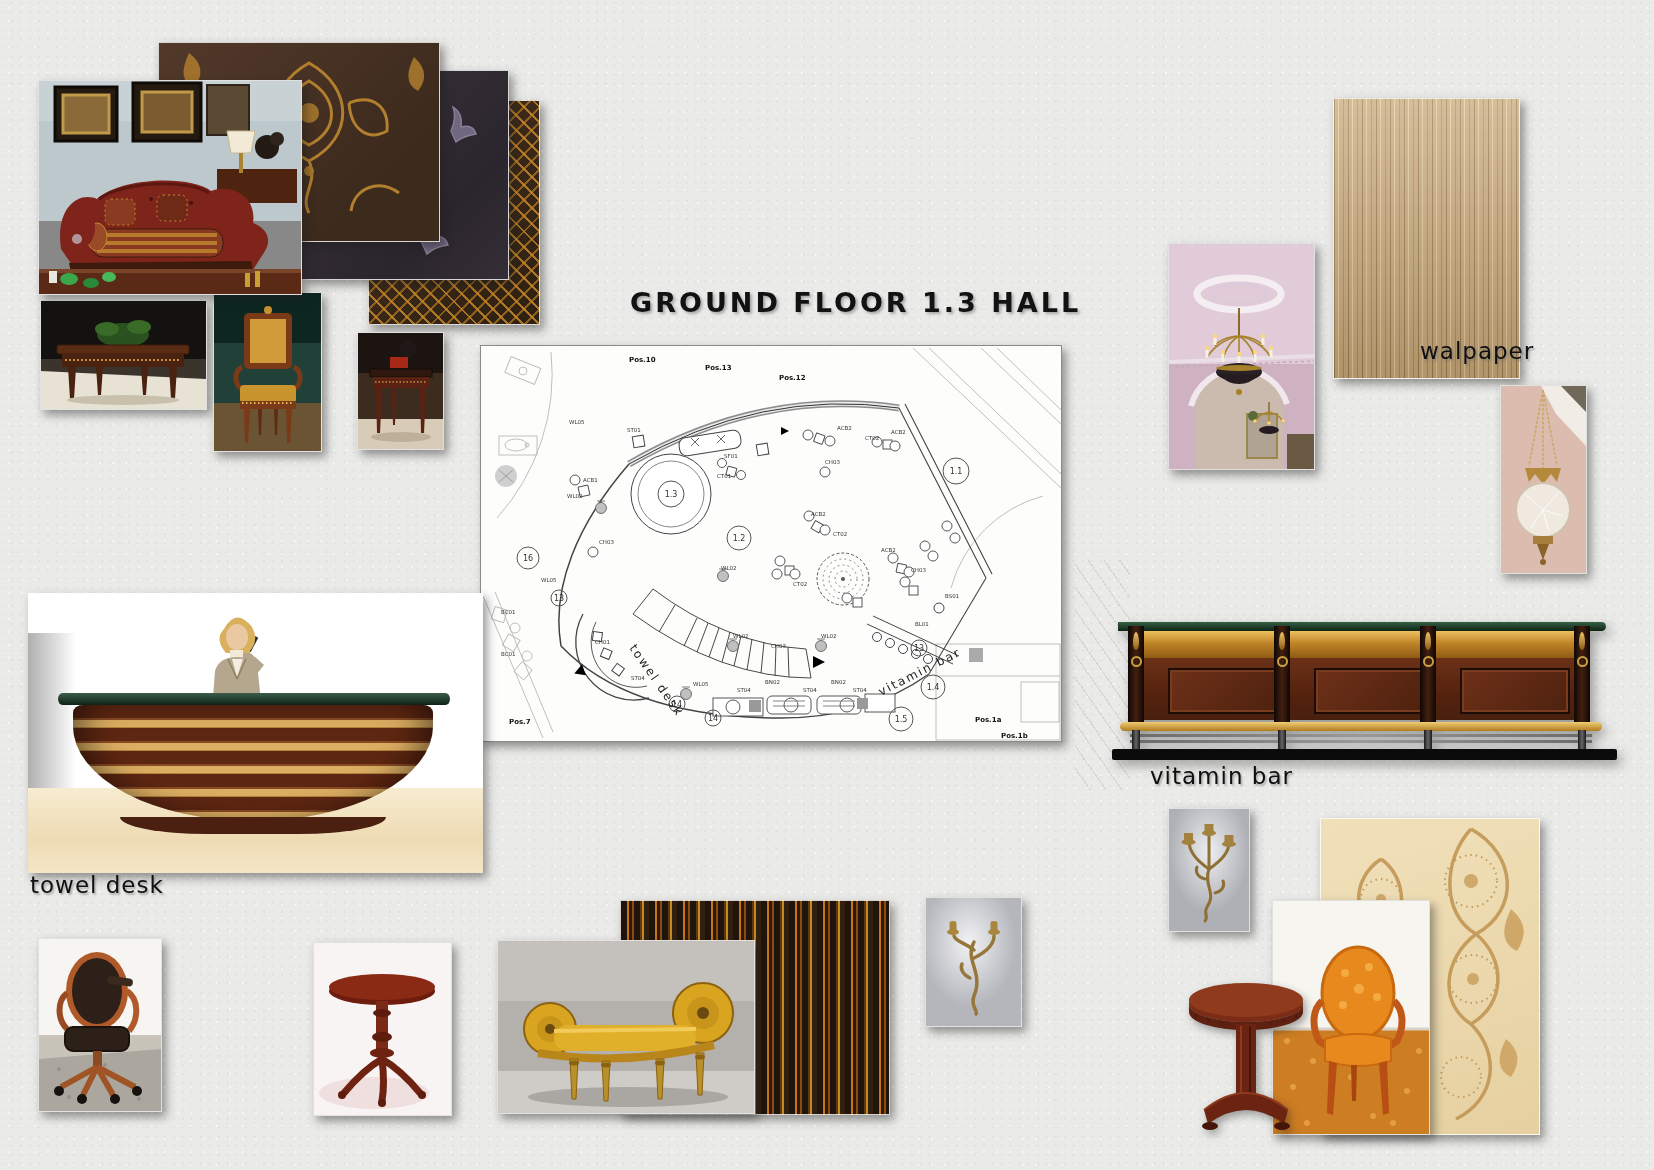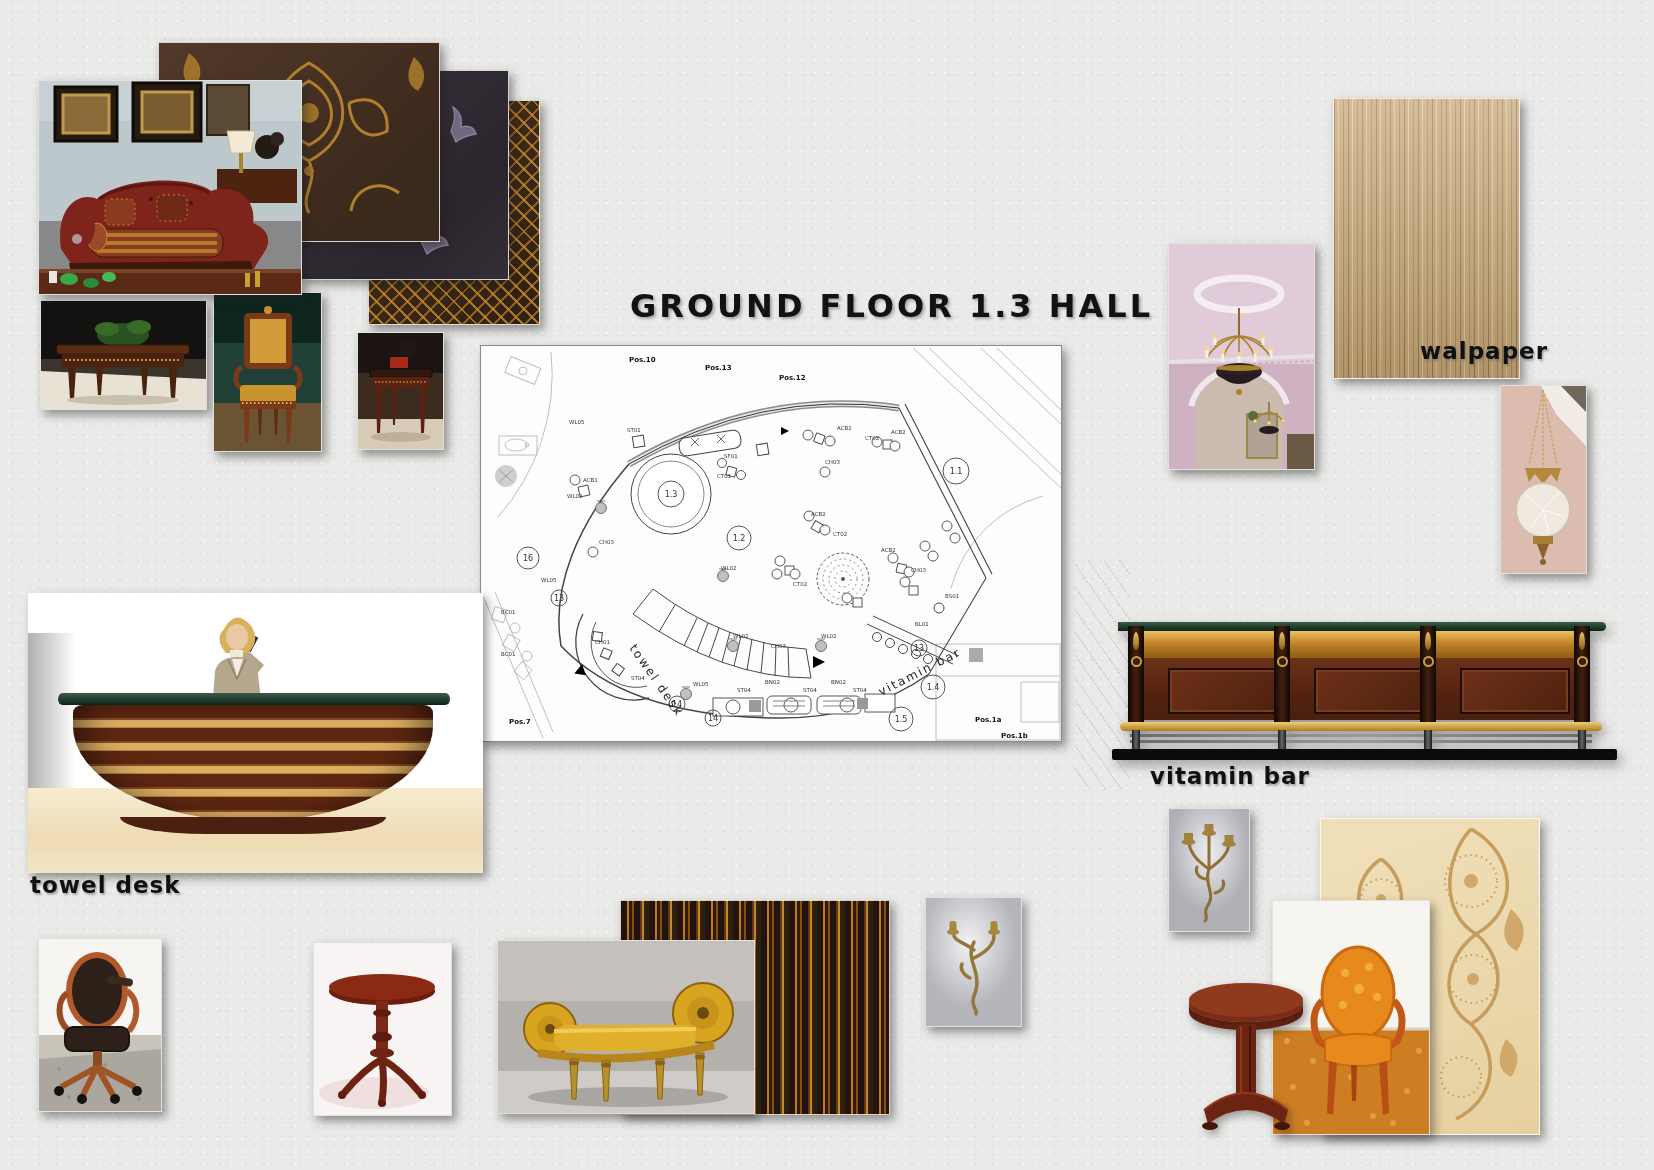--- a/index.html
+++ b/index.html
@@ -7,23 +7,23 @@
     background-color:#eaeae8;
     background-image:
       radial-gradient(circle at 30% 30%, rgba(0,0,0,.035) 1px, transparent 1.4px),
       radial-gradient(circle at 70% 60%, rgba(255,255,255,.5) 1px, transparent 1.4px);
     background-size:9px 9px, 13px 13px;
     font-family:"DejaVu Sans",sans-serif;}
   .item{position:absolute;}
   .shadow{box-shadow:4px 5px 9px rgba(30,30,30,.45);}
   .photo{border:1px solid rgba(255,255,255,.75);overflow:hidden;background:#888;}
   .swatch{border:1px solid rgba(255,255,255,.8);overflow:hidden;}
-  .caption{font-weight:bold;font-size:23px;letter-spacing:1px;color:#101010;
+  .caption{font-weight:normal;font-size:23px;letter-spacing:1px;color:#101010;
     text-shadow:1.5px 1.5px 2px rgba(110,110,110,.5);white-space:nowrap;}
-  .title{font-weight:bold;font-size:32px;letter-spacing:3px;color:#121212;text-align:center;
+  .title{font-weight:bold;font-size:27px;letter-spacing:3px;color:#121212;text-align:center;
     text-shadow:2px 2px 3px rgba(110,110,110,.55);white-space:nowrap;}
   .plan{background:#fdfdfc;border:1px solid #8a8a8a;}
   .plan text{font-family:"DejaVu Sans",sans-serif;fill:#222;}
   .plan .pos{font-size:7px;font-weight:bold;fill:#111;}
   .plan .num{font-size:8px;fill:#333;}
   .plan .fc{font-size:5.5px;fill:#333;}
   .plan .ann{font-size:12px;fill:#222;letter-spacing:2px;}
   .frag{opacity:.5;}
   
   .td{background:#ffffff;}

